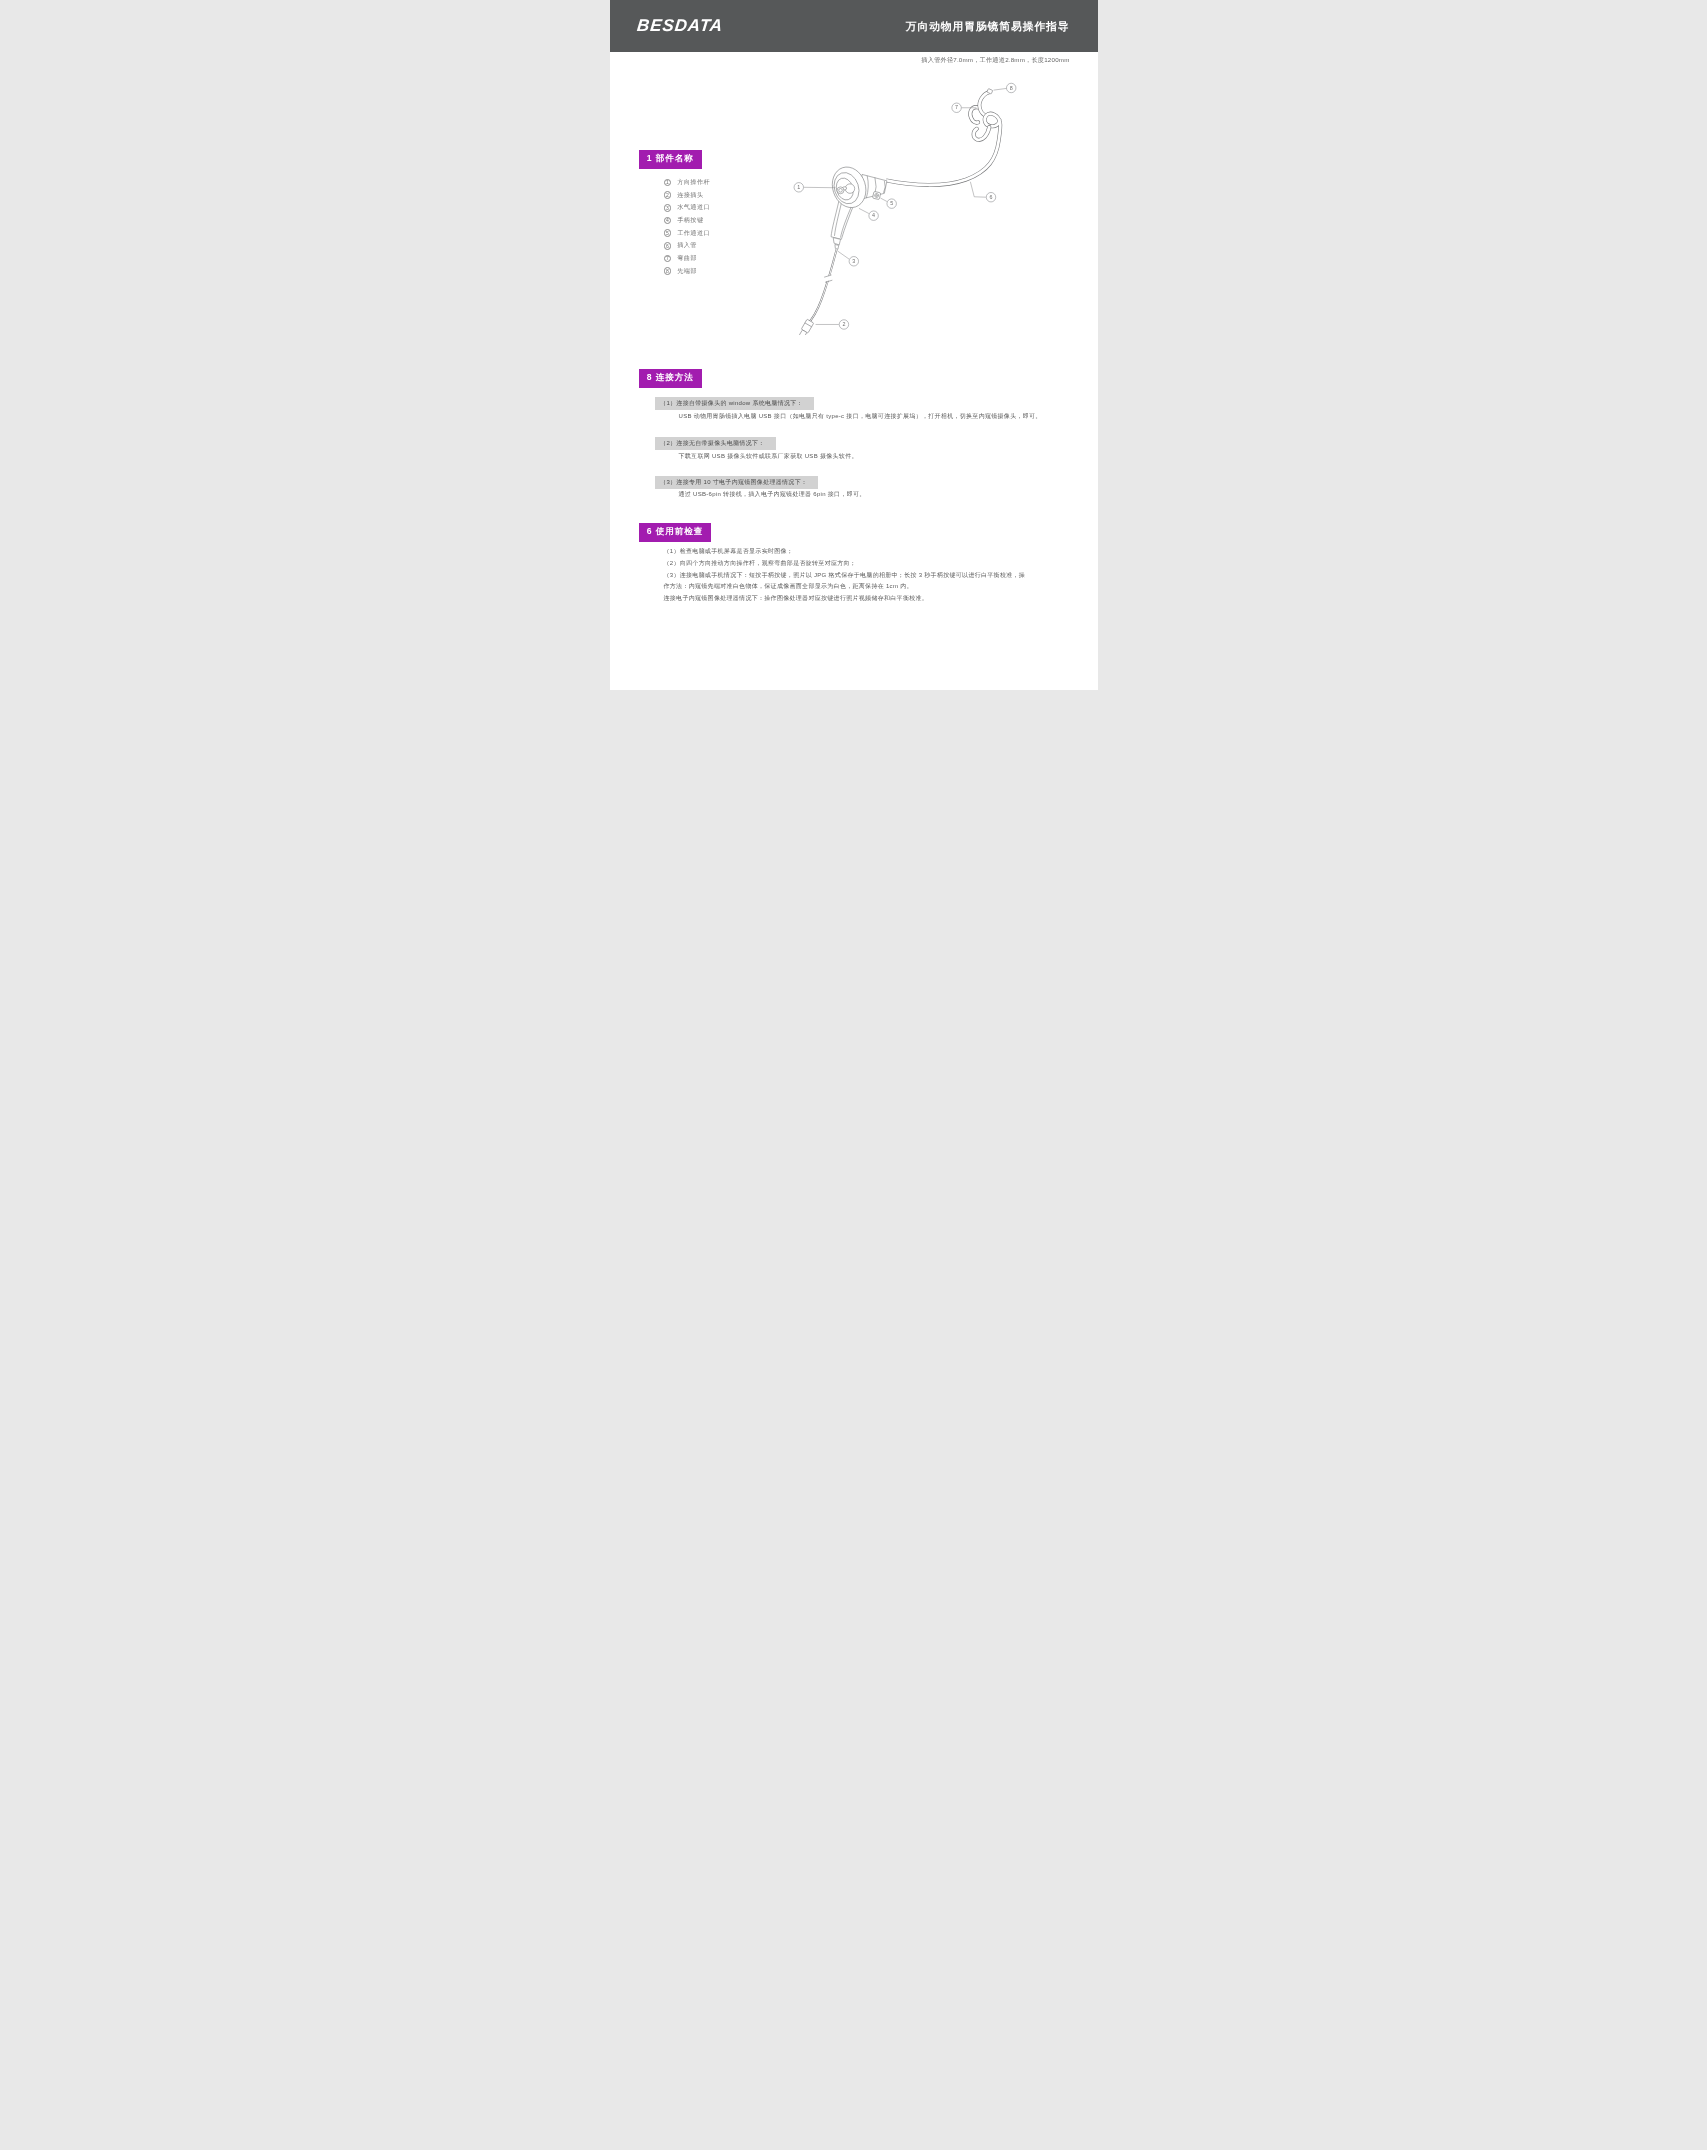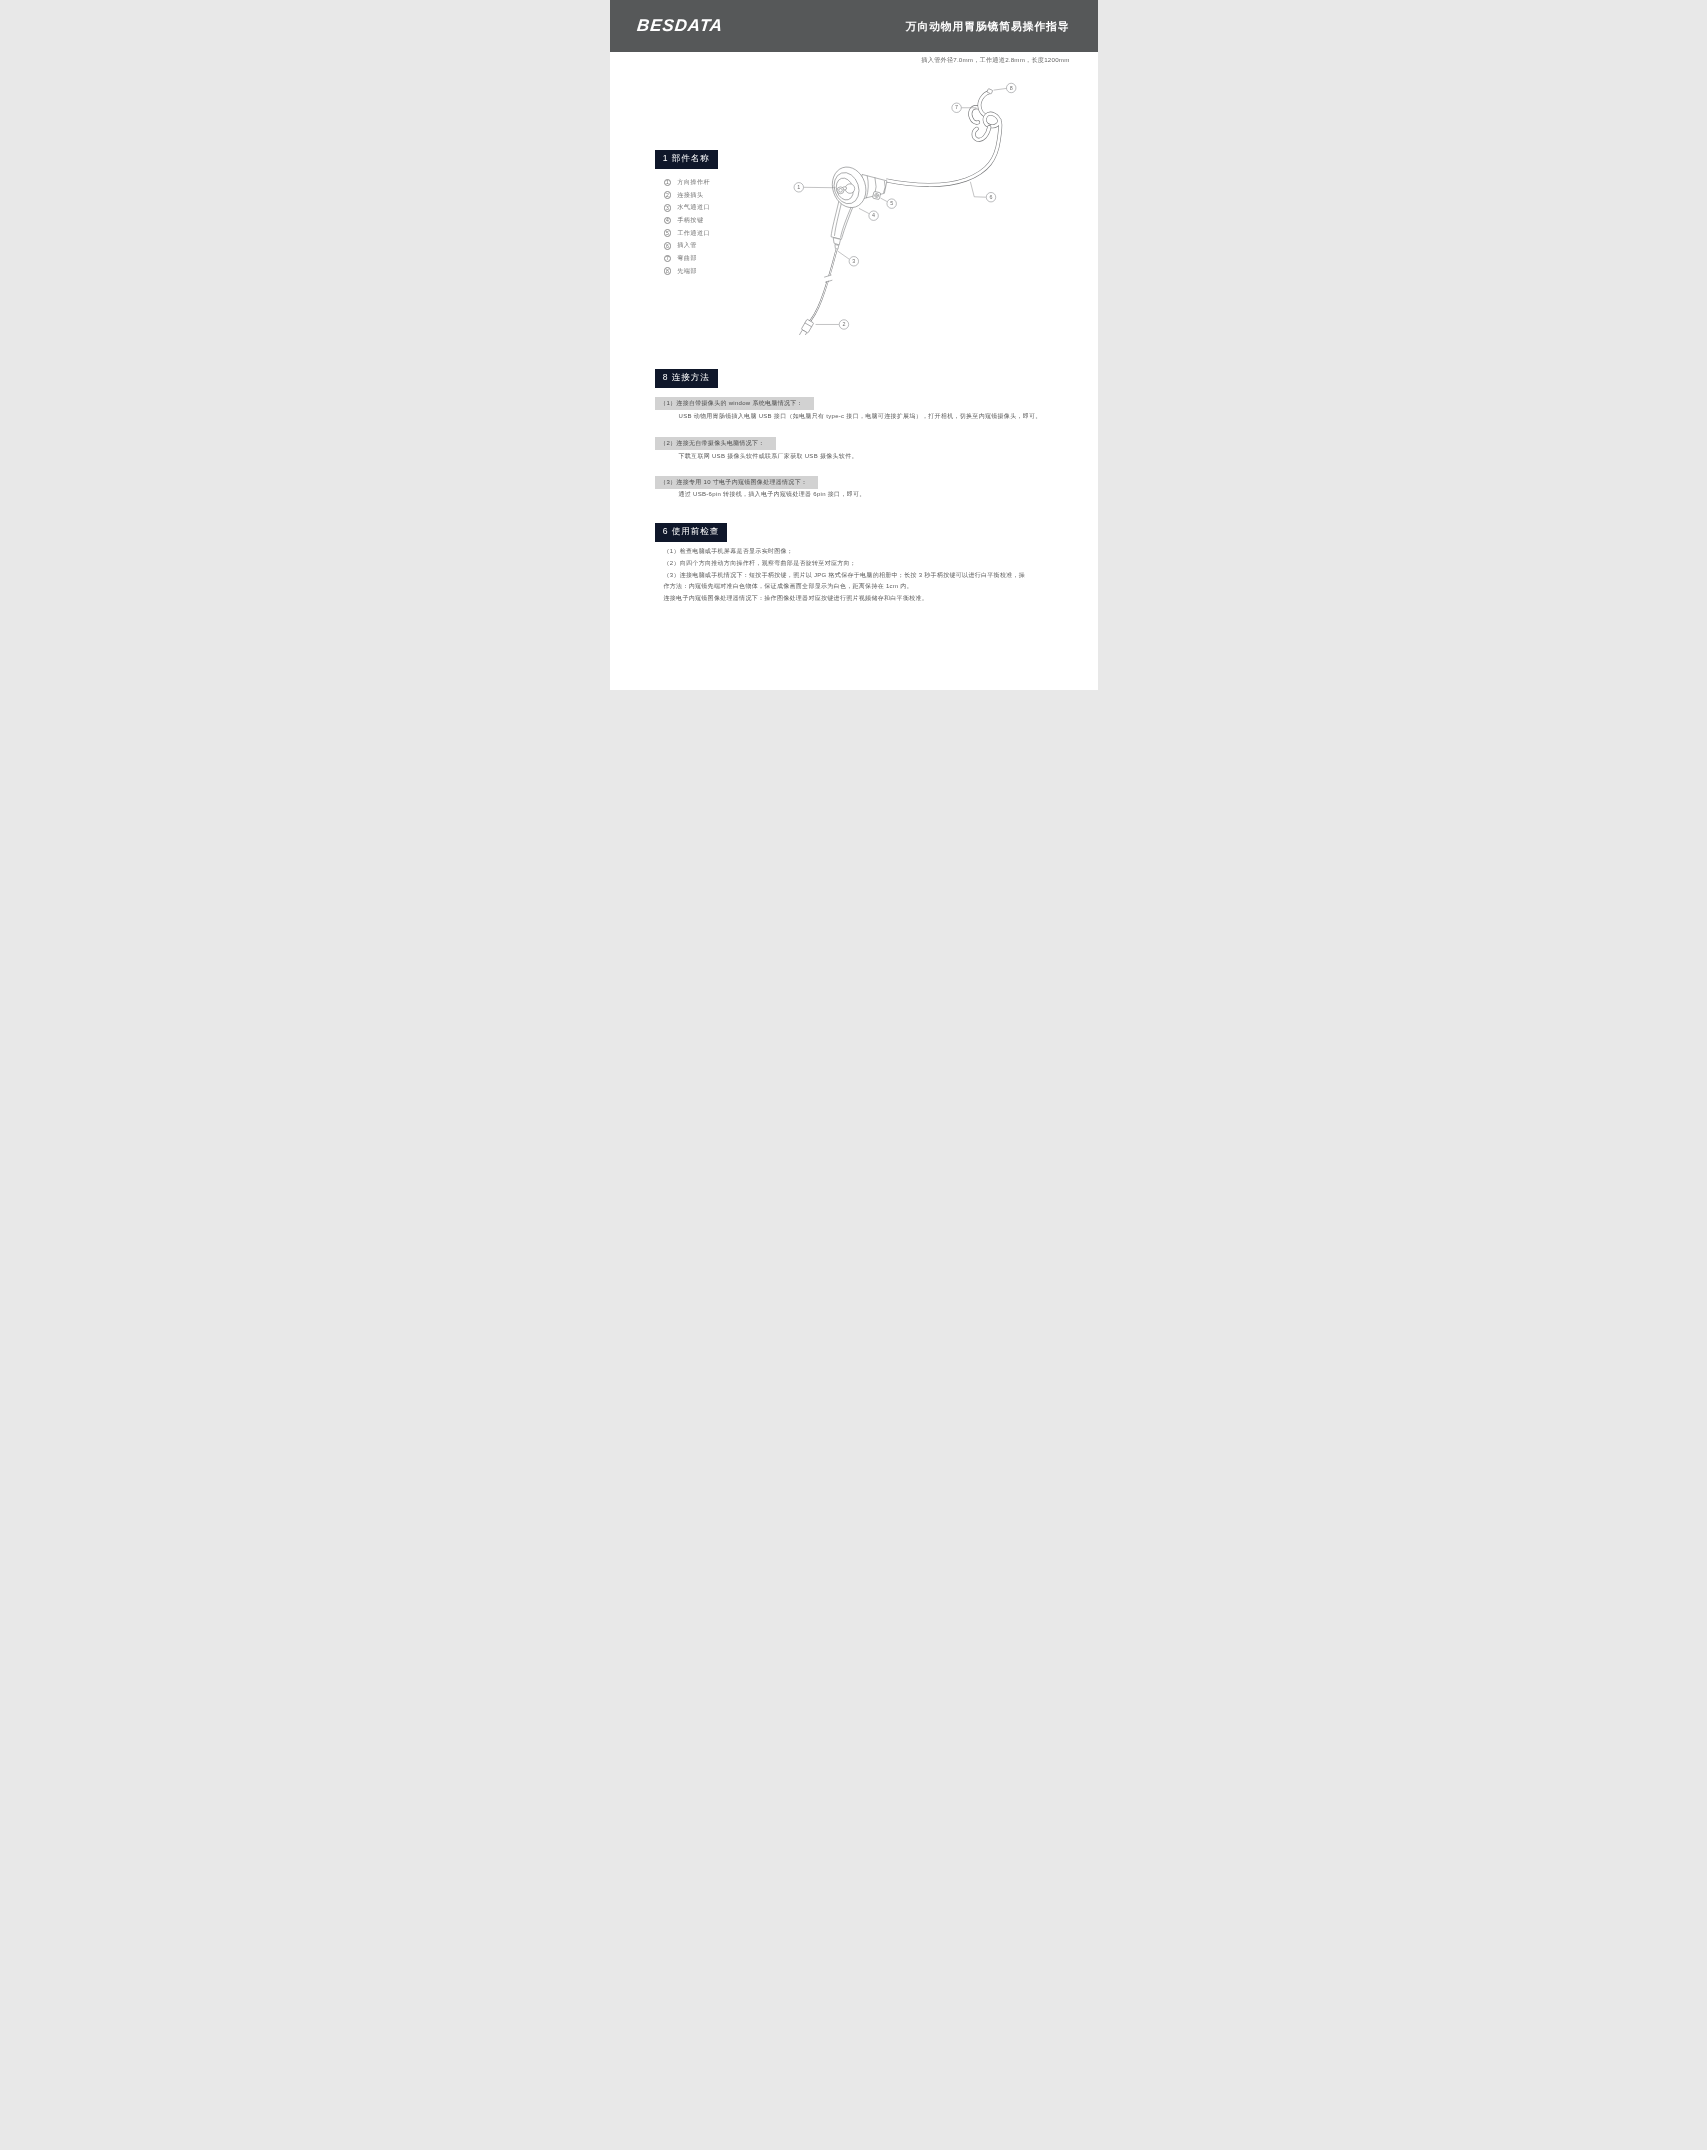--- a/index.html
+++ b/index.html
@@ -5,21 +5,21 @@
   html,body{margin:0;padding:0;background:#e8e8e8;font-family:"Liberation Sans","DejaVu Sans",sans-serif;}
   .page{position:relative;width:488px;height:690px;background:#ffffff;margin:0 auto;overflow:hidden;}
 
   
   .header{position:absolute;left:0;top:0;width:100%;height:52px;background:#565859;}
   .brand{position:absolute;left:27.5px;top:15.5px;color:#fff;font-size:17px;font-weight:800;font-style:italic;letter-spacing:0.9px;transform:skewX(-6deg);}
   .doc-title{position:absolute;right:28px;top:20px;color:#fff;font-size:10.8px;font-weight:700;letter-spacing:0.9px;margin-left:32px;}
   .subtitle{position:absolute;right:28px;top:56px;font-size:6.2px;color:#666;letter-spacing:0.2px;}
 
   
-  .sec-box{position:absolute;left:45px;background:#0f172a;color:#fff;font-size:8.6px;font-weight:400;letter-spacing:0.9px;padding:3.4px 8.2px;}
+  .sec-box{position:absolute;left:29px;background:#a21caf;color:#fff;font-size:8.6px;font-weight:700;letter-spacing:0.9px;padding:3.4px 8.2px;}
   .sec-box.s1{top:150px;}
   .sec-box.s2{top:369px;}
   .sec-box.s3{top:523px;}
 
   
   .parts-list{position:absolute;left:54px;top:176px;}
   .p-row{display:flex;align-items:center;height:12.7px;}
   .circ{display:inline-flex;align-items:center;justify-content:center;width:7.7px;height:7.7px;border:0.5px solid #8a8a8a;border-radius:50%;font-size:5px;color:#6f6f6f;box-sizing:border-box;flex:0 0 auto;}
   .p-label{margin-left:6px;font-size:6.2px;color:#737373;letter-spacing:0.4px;}
 

